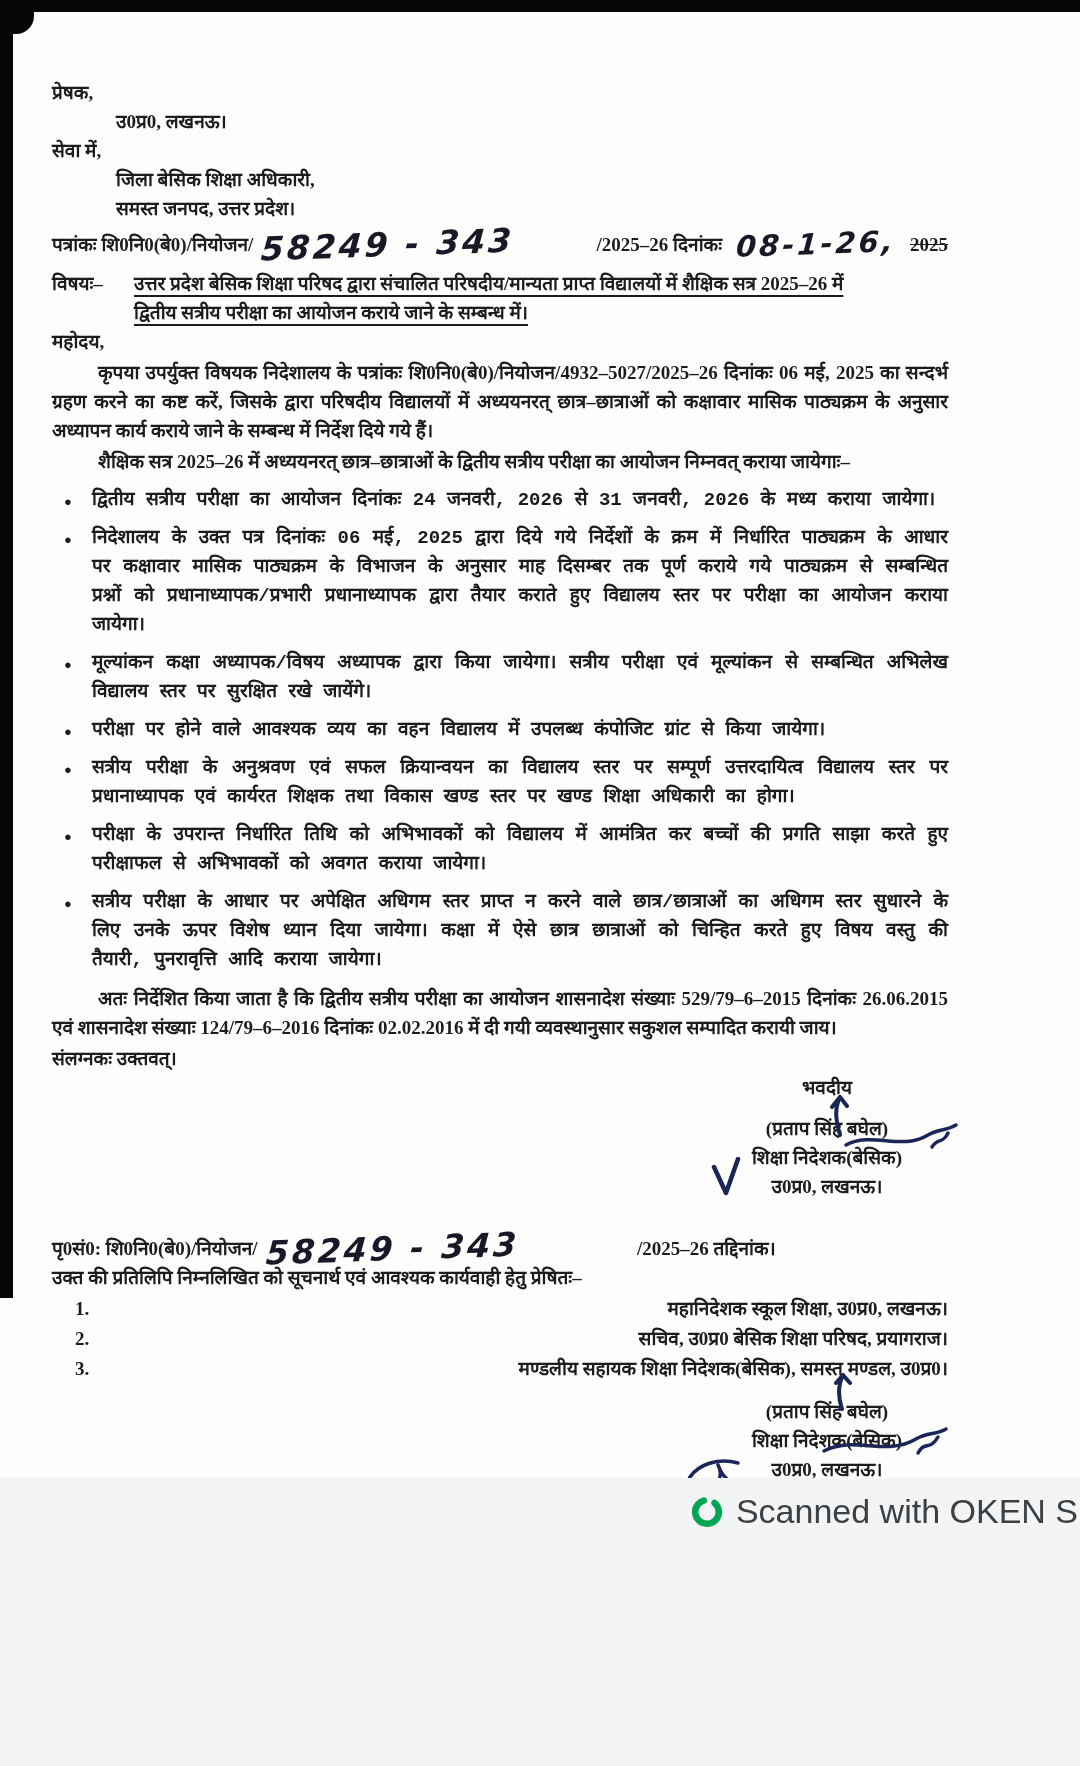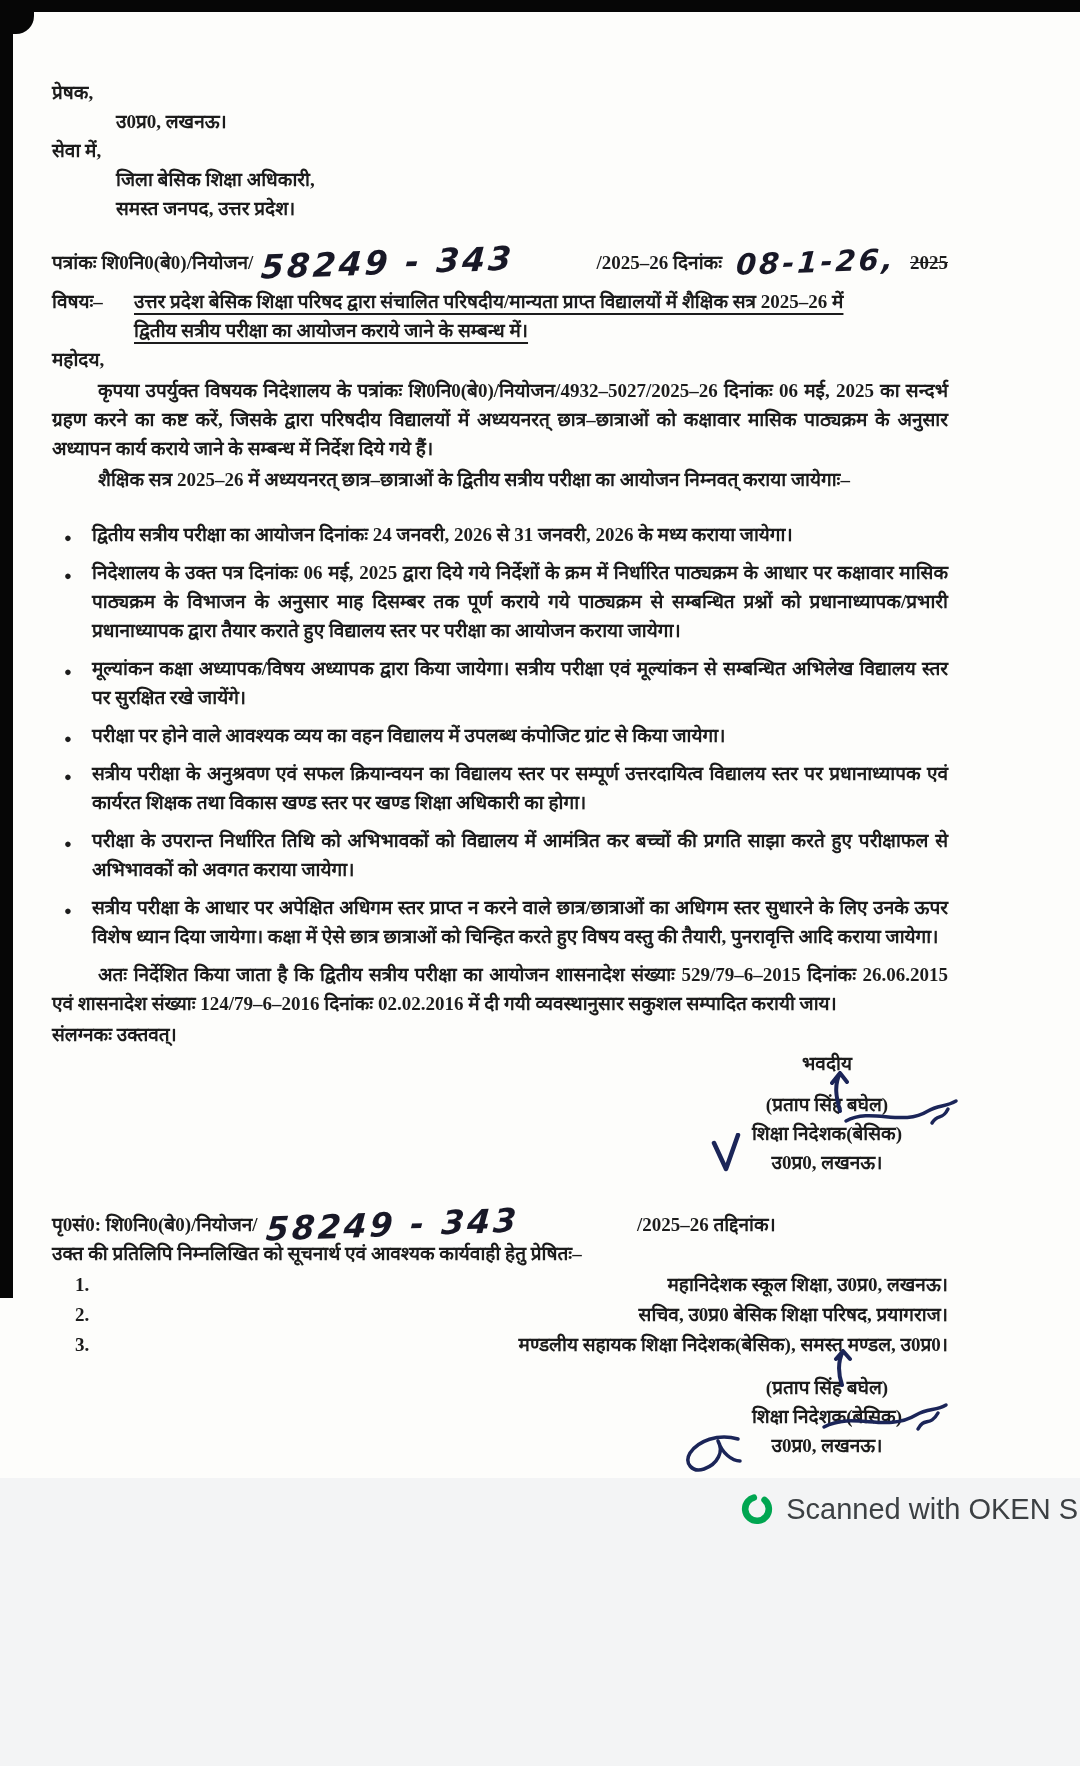--- a/index.html
+++ b/index.html
@@ -17,40 +17,40 @@
   .doc{
     position:absolute;left:52px;top:78px;width:896px;
     font-size:19px;line-height:29px;font-weight:700;text-align:justify;
   }
   .line{white-space:nowrap;}
   .indent1{margin-left:64px;}
   p{margin:0;}
   .p-ind{text-indent:46px;margin-top:2px;}
 
   
-  .ref-row{display:flex;align-items:center;white-space:nowrap;height:42px;margin-top:18px;}
+  .ref-row{display:flex;align-items:center;white-space:nowrap;height:42px;margin-top:0;}
   .hand{
     font-family:"DejaVu Sans",sans-serif;font-style:italic;font-weight:700;
     color:#181826;letter-spacing:3px;transform:rotate(-2deg) skewX(-6deg);
     display:inline-block;
   }
   .hand-num{font-size:33px;margin:0 8px;flex:0 0 auto;}
   .hand-date{font-size:29px;margin:0 6px 0 14px;}
   .gap1{width:120px;}
   .gap2{width:110px;}
   .struck{text-decoration:line-through;margin-left:8px;}
 
   
   .subject-row{display:flex;margin-top:4px;}
   .subject-label{flex:0 0 82px;}
   .subject-text{flex:1;}
   .subj-line{text-decoration:underline;text-underline-offset:5px;text-decoration-thickness:2px;}
 
   
-  .bullets{margin:26px 0 0 0;padding:0;list-style:none;}
+  .bullets{margin:10px 0 0 0;padding:0;list-style:none;font-family:Liberation Mono, monospace;}
   .bullets li{position:relative;padding-left:40px;margin:9px 0;}
   .dot{position:absolute;left:12px;top:1px;}
   .dot::before{content:"●";font-size:13px;}
 
   .enclosure{margin-top:2px;}
 
   
   .sig-block{width:270px;margin-left:640px;text-align:center;position:relative;}
   .sig-block .vale{margin-bottom:12px;}
   .sig-block.second{margin-top:14px;}
@@ -60,21 +60,21 @@
   .copy-ref-row{display:flex;align-items:flex-end;white-space:nowrap;height:46px;margin-top:16px;}
   .copy-list{margin:2px 0 0 12px;padding:0 0 0 30px;}
   .copy-list li{padding-left:8px;margin:1px 0;text-align:right;}
 
   
   .footer-band{position:absolute;left:0;top:1478px;width:1080px;height:288px;background:#f3f4f5;}
   .oken-row{
     display:flex;align-items:center;justify-content:flex-end;gap:12px;
     padding:14px 2px 0 0;
     font-family:"Liberation Sans","DejaVu Sans",sans-serif;
-    font-size:29px;color:#3c4043;font-weight:400;white-space:nowrap;
+    font-size:34px;color:#3c4043;font-weight:400;white-space:nowrap;
   }
   .oken-icon{width:34px;height:34px;flex:0 0 auto;}
 </style>
 </head>
 <body>
 
 <div class="page">
 
   <div class="edge-top"></div>
   <div class="edge-left"></div>

